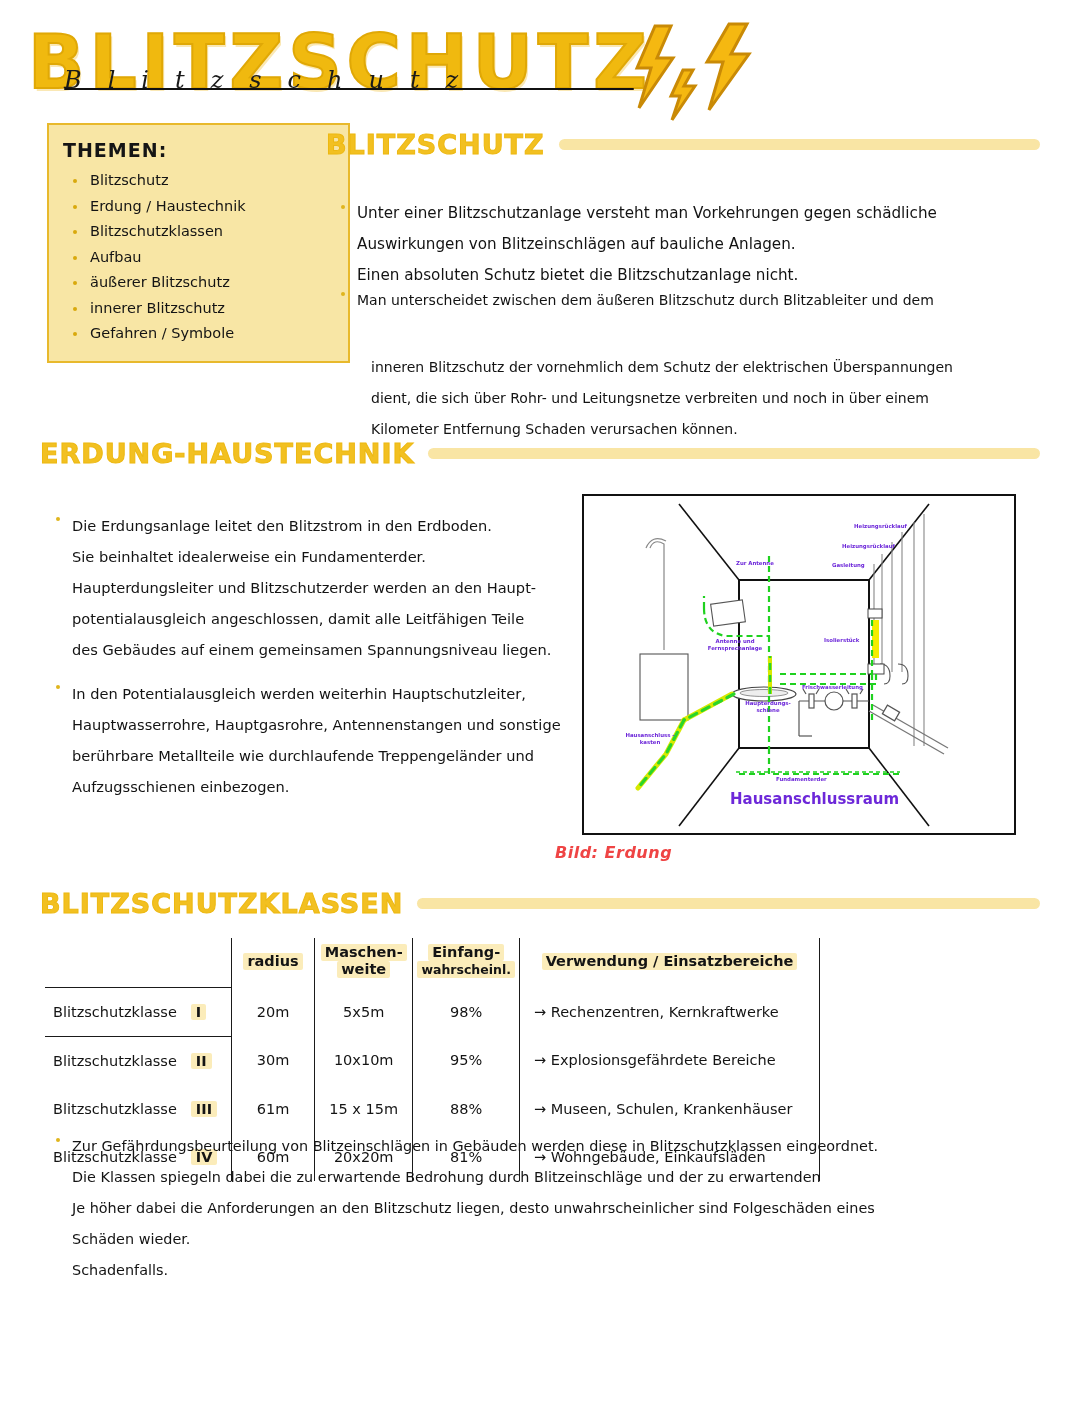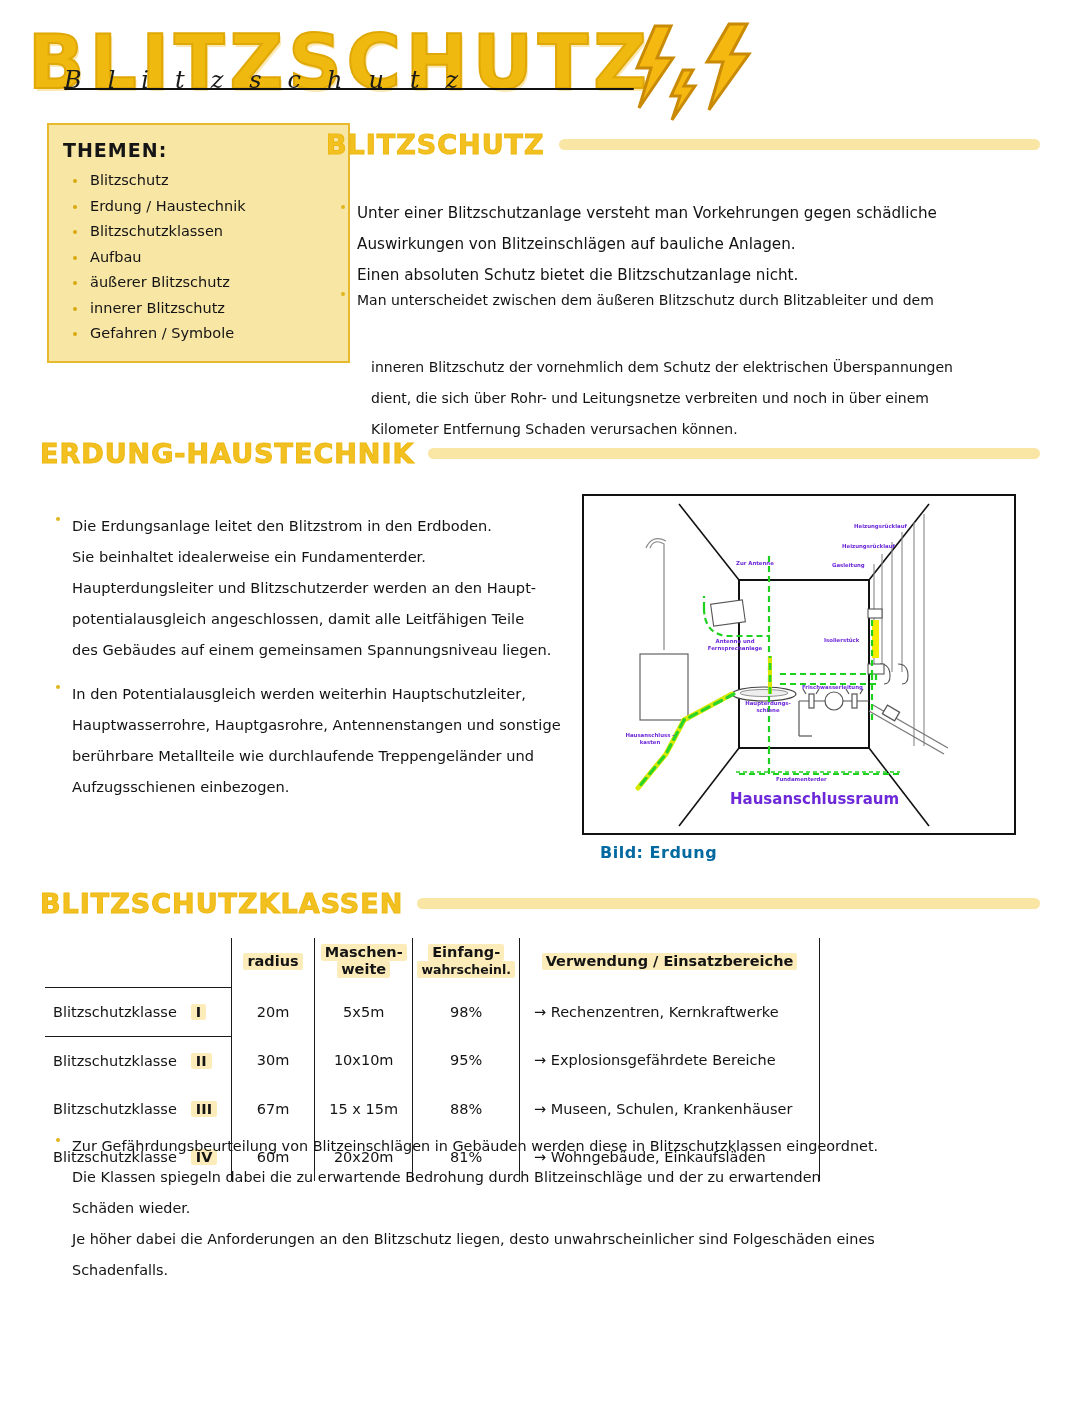--- a/index.html
+++ b/index.html
@@ -162,27 +162,28 @@
     top: 494px;
     width: 434px;
     height: 341px;
     border: 2px solid #111;
     box-sizing: border-box;
     background: #fff;
     overflow: hidden;
   }
   .diagram-caption {
     position: absolute;
-    left: 600px;
+    left: 555px;
     top: 843px;
     font-family: "DejaVu Sans", sans-serif;
     font-size: 16px;
     font-weight: bold;
-    color: #0369a1;
+    color: #ef4444;
     letter-spacing: 0.5px;
+    font-style: italic;
   }
   .dlabel {
     position: absolute;
     font-family: "DejaVu Sans", sans-serif;
     font-size: 5.4px;
     color: #6d28d9;
     font-weight: bold;
     white-space: nowrap;
     line-height: 7px;
     text-align: center;
@@ -484,21 +485,21 @@
         <td class="c-ctr vsep">95%</td>
         <td class="c-use vsep vsep-r">
           <span>→</span>
           <span>Explosionsgefährdete Bereiche</span>
         </td>
       </tr>
       <tr>
         <td class="c-name">
           <span>Blitzschutzklasse</span><span class="rn">III</span>
         </td>
-        <td class="c-ctr vsep">67m</td>
+        <td class="c-ctr vsep">61m</td>
         <td class="c-ctr vsep">15 x 15m</td>
         <td class="c-ctr vsep">88%</td>
         <td class="c-use vsep vsep-r">
           <span>→</span>
           <span>Museen, Schulen, Krankenhäuser</span>
         </td>
       </tr>
       <tr>
         <td class="c-name">
           <span>Blitzschutzklasse</span><span class="rn">IV</span>
@@ -513,17 +514,17 @@
       </tr>
     </tbody>
   </table>
 </div>
 
 <div class="para" style="left:56px; top:1131px; font-size:14.4px; line-height:31px;">
   <span class="bullet"></span>
   <div class="lines">
     <div>Zur Gefährdungsbeurteilung von Blitzeinschlägen in Gebäuden werden diese in Blitzschutzklassen eingeordnet.</div>
     <div>Die Klassen spiegeln dabei die zu erwartende Bedrohung durch Blitzeinschläge und der zu erwartenden</div>
+    <div>Je höher dabei die Anforderungen an den Blitzschutz liegen, desto unwahrscheinlicher sind Folgeschäden eines</div>
     <div>Schäden wieder.</div>
-    <div>Je höher dabei die Anforderungen an den Blitzschutz liegen, desto unwahrscheinlicher sind Folgeschäden eines</div>
     <div>Schadenfalls.</div>
   </div>
 </div>
 
 </body></html>

